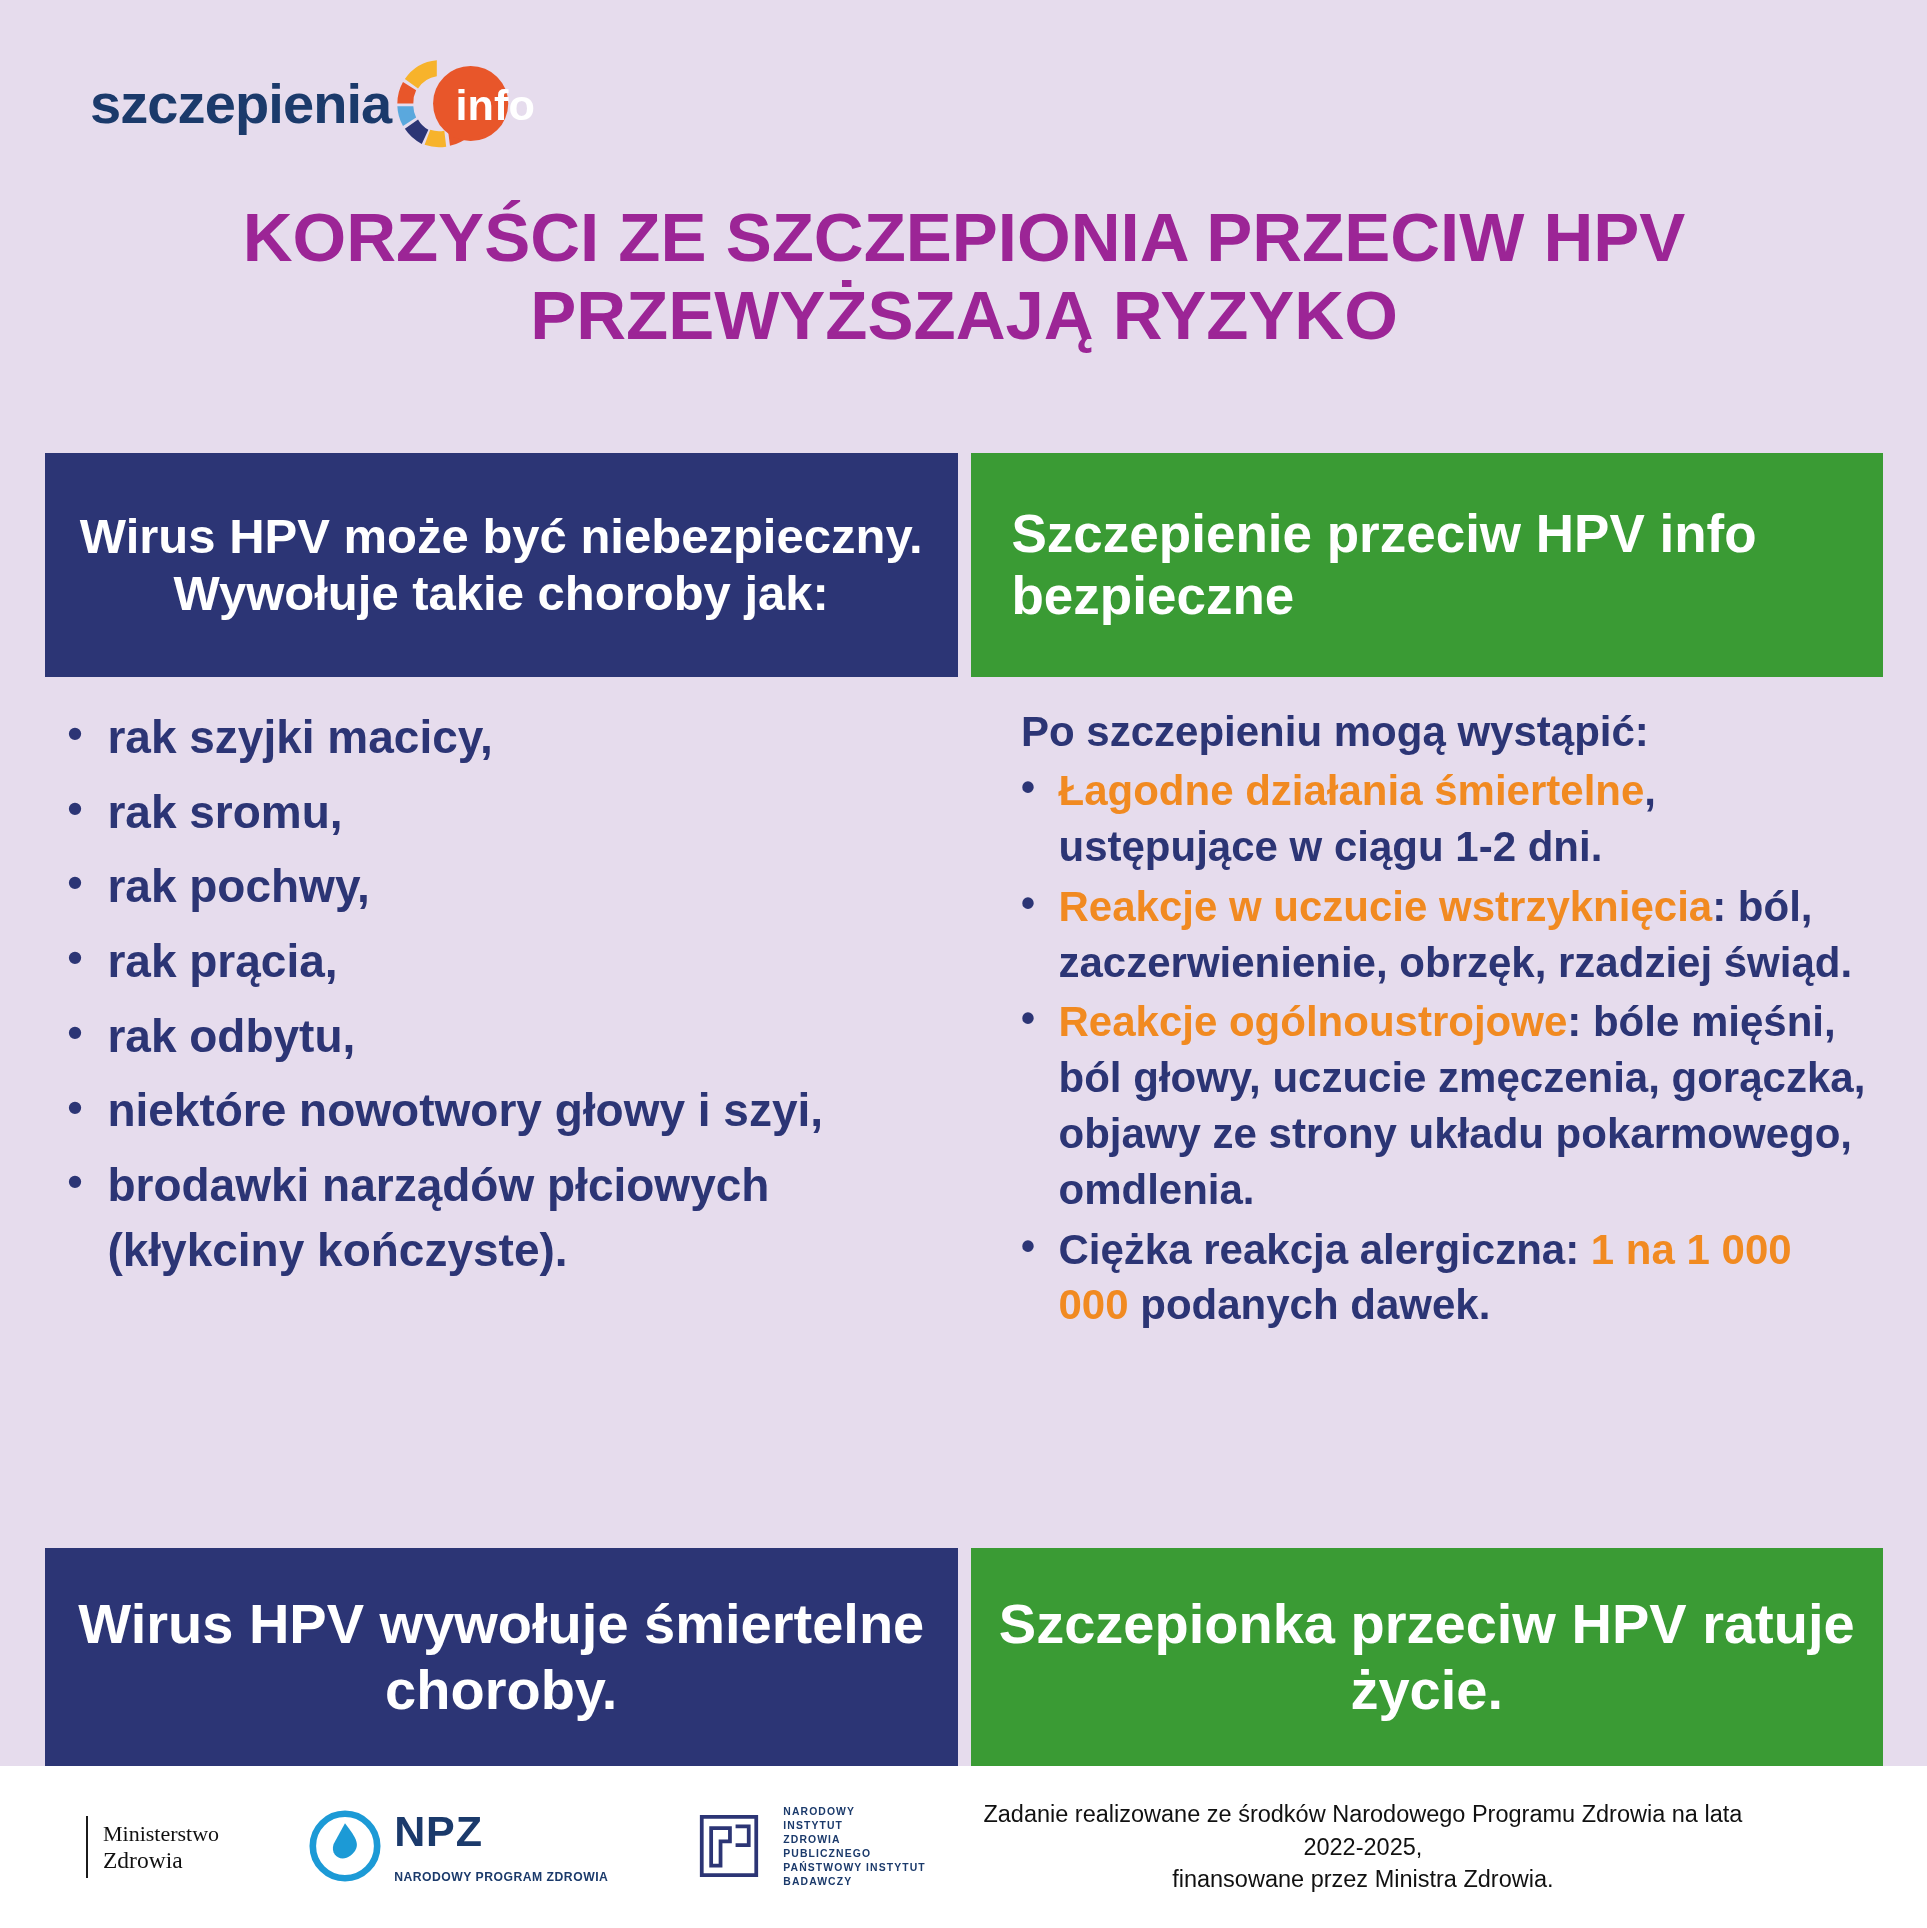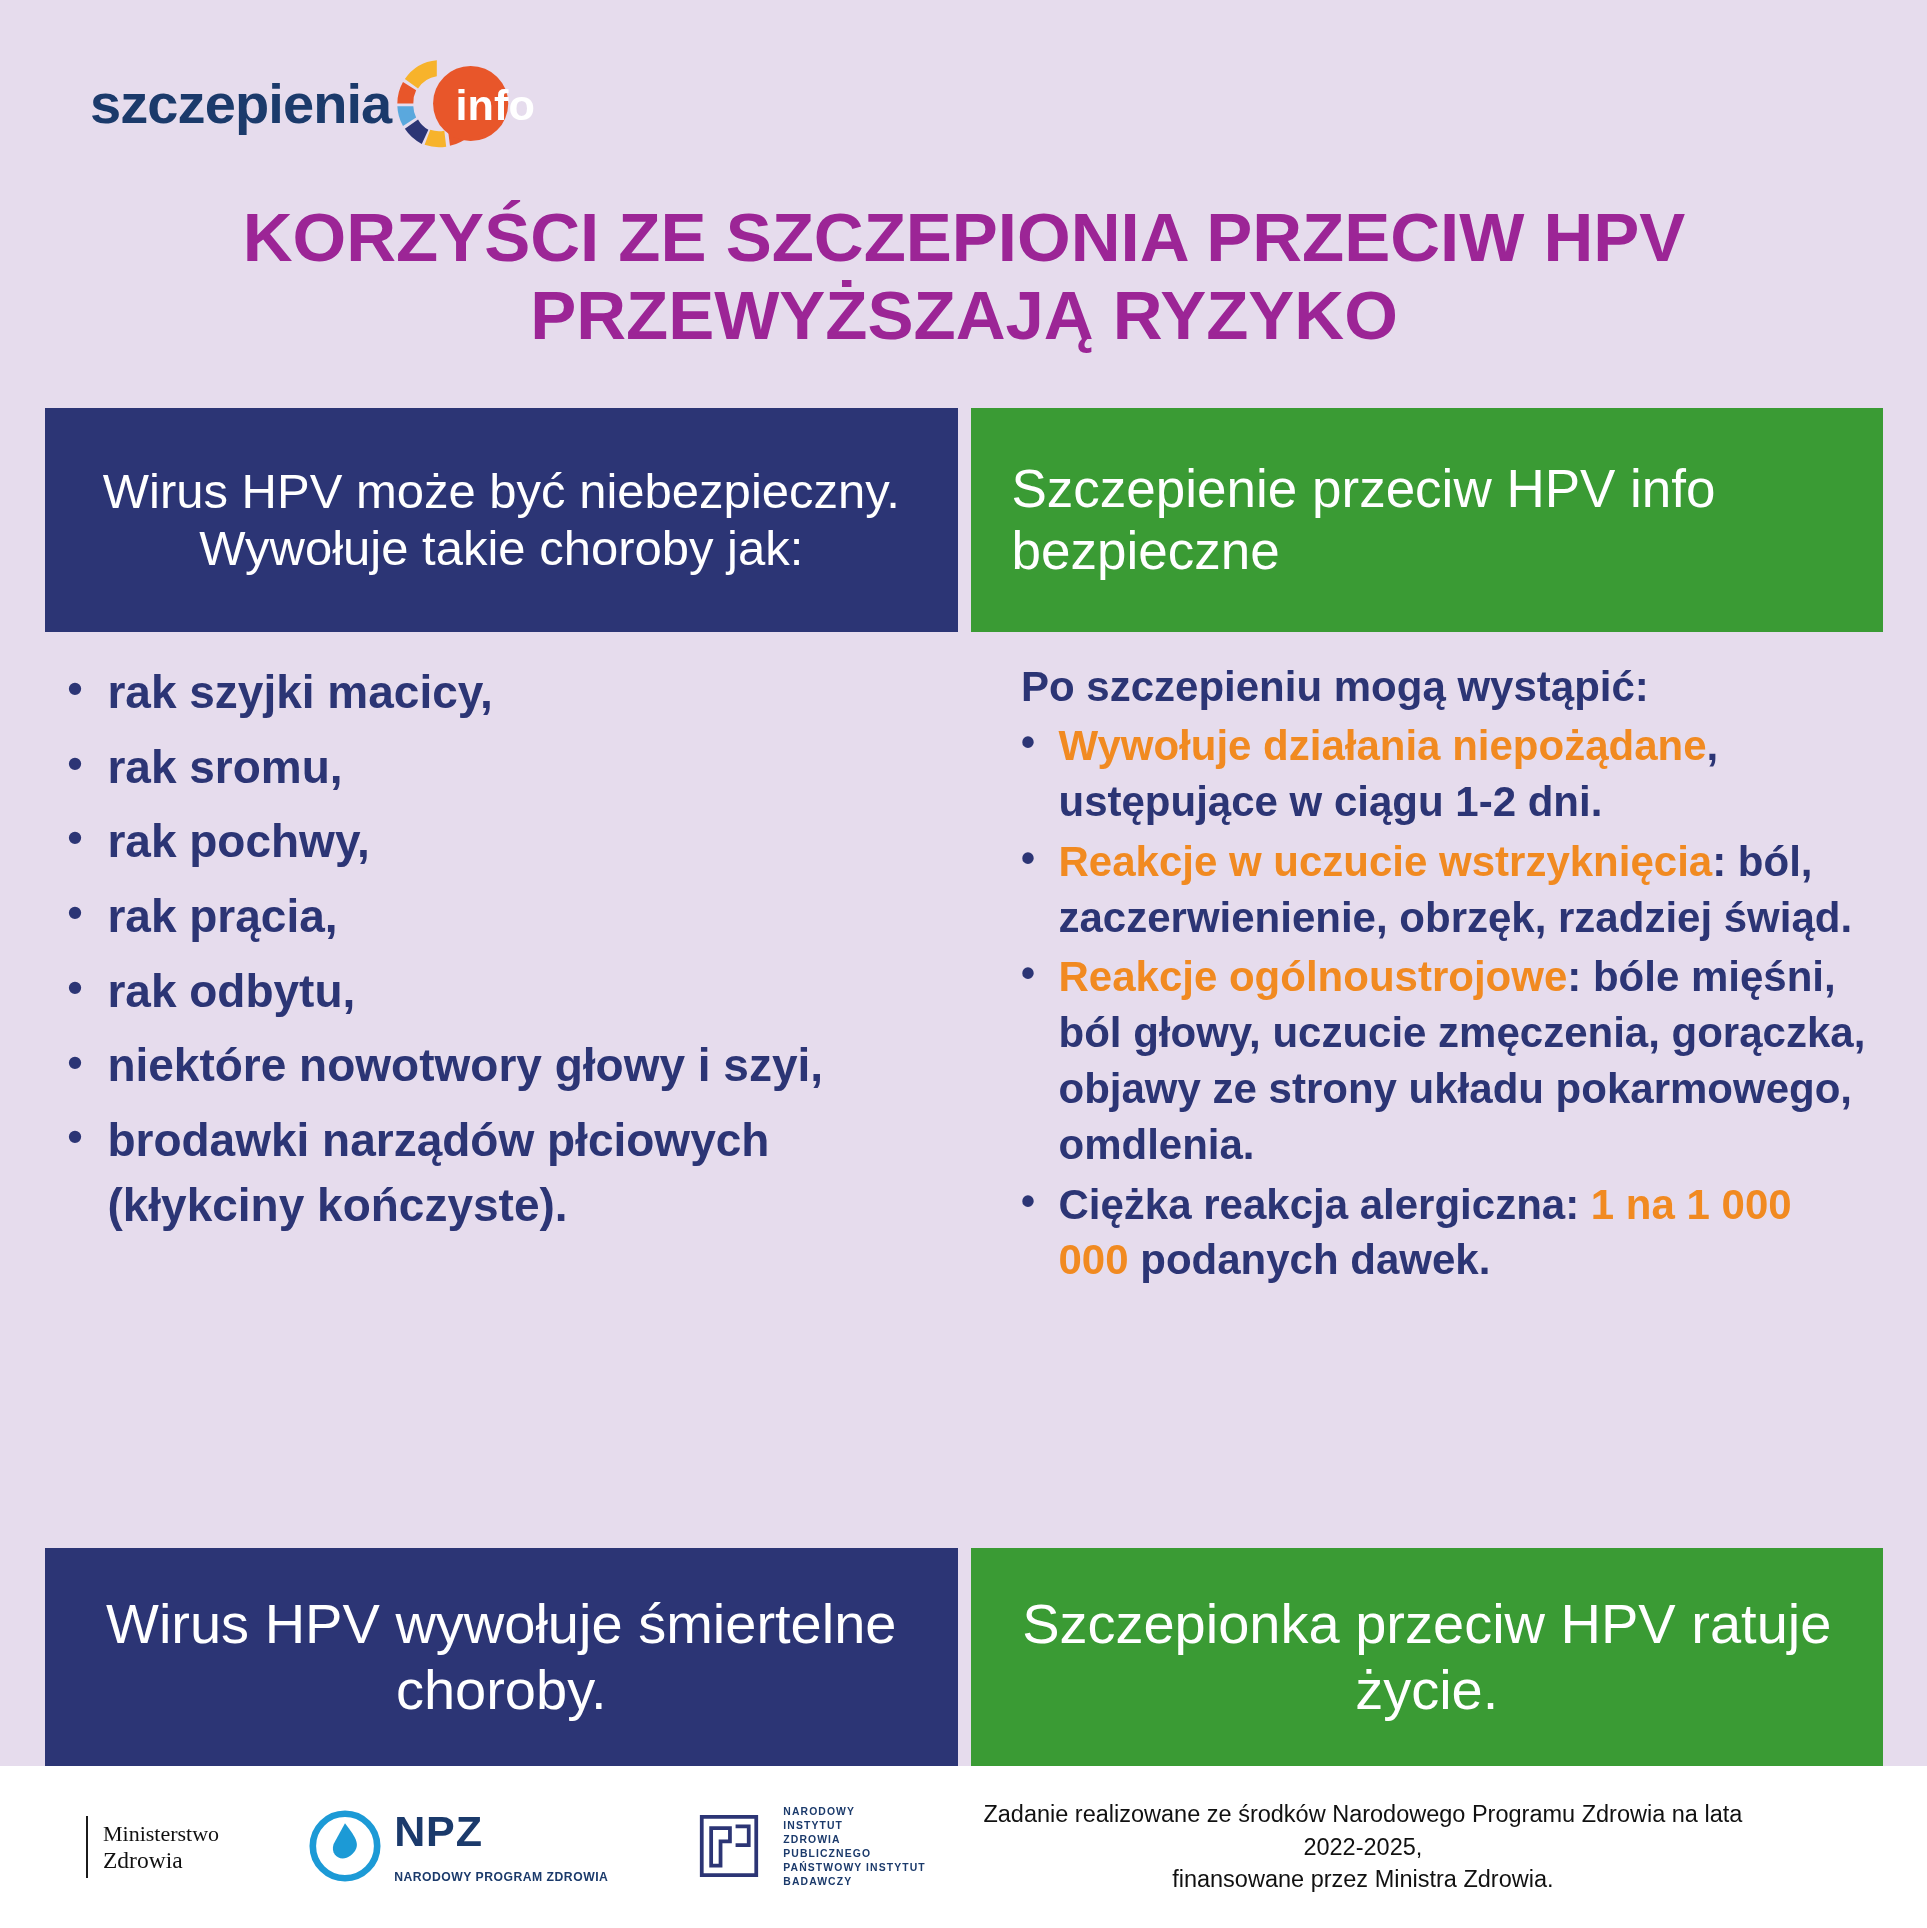--- a/index.html
+++ b/index.html
@@ -62,27 +62,28 @@
     display: flex;
     gap: 13px;
     padding: 0 45px;
     margin-top: 53px;
     flex: 1;
   }
   .col { width: 50%; display: flex; flex-direction: column; }
 
   .band {
     color: #ffffff;
-    font-weight: 400;
+    font-weight: 700;
     display: flex;
     align-items: center;
     justify-content: center;
     text-align: center;
     padding: 21px 24.5px;
     line-height: 1.17;
+    margin-top: 45px;
   }
   .band.navy { background: #2c3575; }
   .band.green { background: #3a9b34; }
 
   .band-top-left { font-size: 49px; min-height: 224px; }
   .band-top-right { font-size: 53px; min-height: 224px; text-align: left; justify-content: flex-start; padding-left: 41px; }
 
   .band-bottom { font-size: 56px; min-height: 218px; }
 
   .body-left, .body-right {
@@ -227,21 +228,21 @@
         </ul>
       </div>
       <div class="band navy band-bottom">Wirus HPV wywołuje śmiertelne choroby.</div>
     </div>
 
     <div class="col">
       <div class="band green band-top-right">Szczepienie przeciw HPV info bezpieczne</div>
       <div class="body-right">
         <div class="intro-right">Po szczepieniu mogą wystąpić:</div>
         <ul>
-          <li><span class="hl">Wywołuje działania niepożądane</span><span>, ustępujące w ciągu 1-2 dni.</span></li>
+          <li><span class="hl">Łagodne działania śmiertelne</span><span>, ustępujące w ciągu 1-2 dni.</span></li>
           <li><span class="hl">Reakcje w uczucie wstrzyknięcia</span><span>: ból, zaczerwienienie, obrzęk, rzadziej świąd.</span></li>
           <li><span class="hl">Reakcje ogólnoustrojowe</span><span>: bóle mięśni, ból głowy, uczucie zmęczenia, gorączka, objawy ze strony układu pokarmowego, omdlenia.</span></li>
           <li><span>Ciężka reakcja alergiczna: </span><span class="hl">1 na 1 000 000</span><span> podanych dawek.</span></li>
         </ul>
       </div>
       <div class="band green band-bottom">Szczepionka przeciw HPV ratuje życie.</div>
     </div>
   </div>
 
   <div class="footer">

